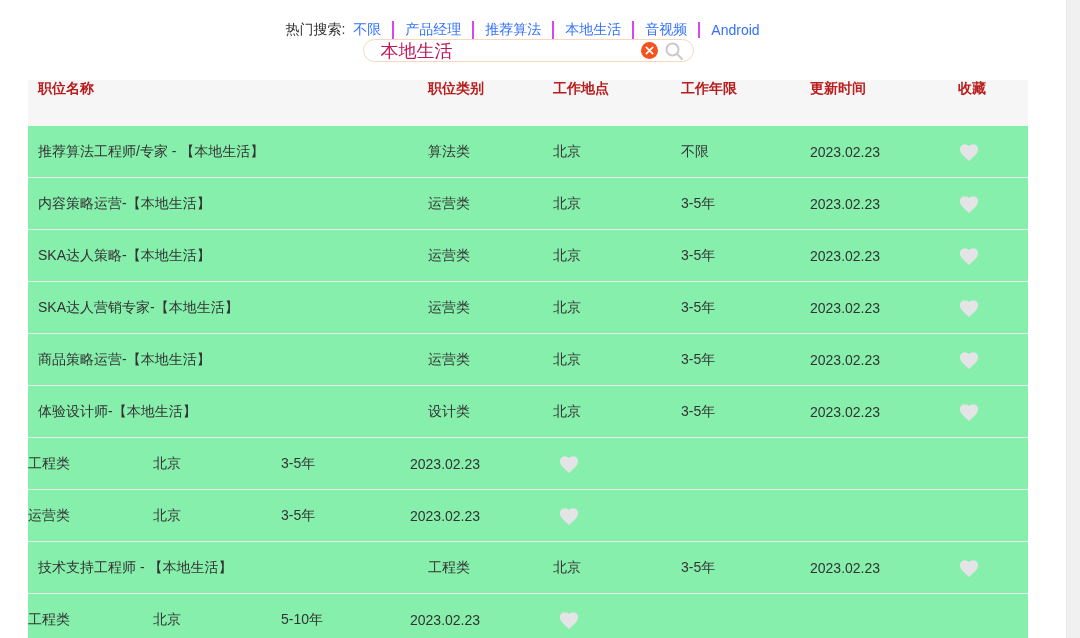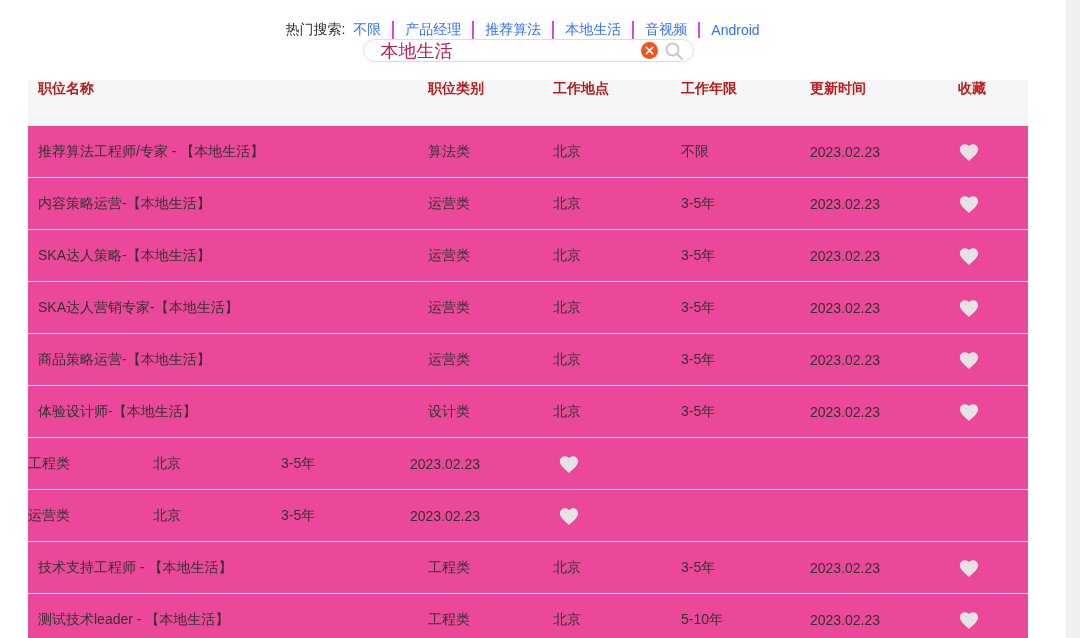--- a/index.html
+++ b/index.html
@@ -26,21 +26,21 @@
   .search-input { flex:1; border:none; outline:none; font-size:18px; color:#be185d;
     font-family:Liberation Sans, sans-serif; background:transparent; min-width:0; }
   .clear-btn { width:17px; height:17px; border-radius:50%; background:#f5521d;
     display:flex; align-items:center; justify-content:center; cursor:pointer; flex:none; margin-right:6px; }
   .clear-btn svg { display:block; }
   .search-glass { width:20px; height:20px; cursor:pointer; flex:none; }
 
   
   .job-table { margin:21px 0 0 28px; width:1000px; font-size:14px; }
   .thead { display:flex; align-items:flex-start; height:46px; background:#f6f6f7; font-weight:600; color:#b91c1c; }
-  .trow  { display:flex; align-items:center; height:52px; background:#ec4899;
+  .trow  { display:flex; align-items:center; height:52px; background:#86efac;
     border-bottom:1px solid #ececee; cursor:pointer; }
   .c-title { flex:1; padding-left:10px; font-weight:500; white-space:nowrap; overflow:hidden; }
   .thead .c-title { font-weight:600; }
   .c-cat  { width:125px; flex:none; }
   .c-loc  { width:128px; flex:none; }
   .c-yrs  { width:129px; flex:none; }
   .c-time { width:148px; flex:none; }
   .c-fav  { width:70px;  flex:none; display:flex; align-items:center; }
   .heart-btn { width:22px; height:20px; cursor:pointer; background:none; border:none; padding:0; }
   .heart-btn svg { display:block; }
@@ -213,21 +213,20 @@
     <div class="c-fav">
       <button class="heart-btn">
         <svg width="22" height="20" viewBox="0 0 24 22">
           <path fill="#e4e4e6" d="M12 20.8l-1.45-1.32C5.4 14.9 2 11.8 2 8 2 4.9 4.42 2.5 7.5 2.5c1.74 0 3.41.81 4.5 2.09 1.09-1.28 2.76-2.09 4.5-2.09 3.08 0 5.5 2.4 5.5 5.5 0 3.8-3.4 6.9-8.55 11.5L12 20.8z"></path>
         </svg>
       </button>
     </div>
   </div>
 
   <div class="trow">
-    <div class="c-title">测试技术leader - 【本地生活】</div>
     <div class="c-cat">工程类</div>
     <div class="c-loc">北京</div>
     <div class="c-yrs">5-10年</div>
     <div class="c-time">2023.02.23</div>
     <div class="c-fav">
       <button class="heart-btn">
         <svg width="22" height="20" viewBox="0 0 24 22">
           <path fill="#e4e4e6" d="M12 20.8l-1.45-1.32C5.4 14.9 2 11.8 2 8 2 4.9 4.42 2.5 7.5 2.5c1.74 0 3.41.81 4.5 2.09 1.09-1.28 2.76-2.09 4.5-2.09 3.08 0 5.5 2.4 5.5 5.5 0 3.8-3.4 6.9-8.55 11.5L12 20.8z"></path>
         </svg>
       </button>

